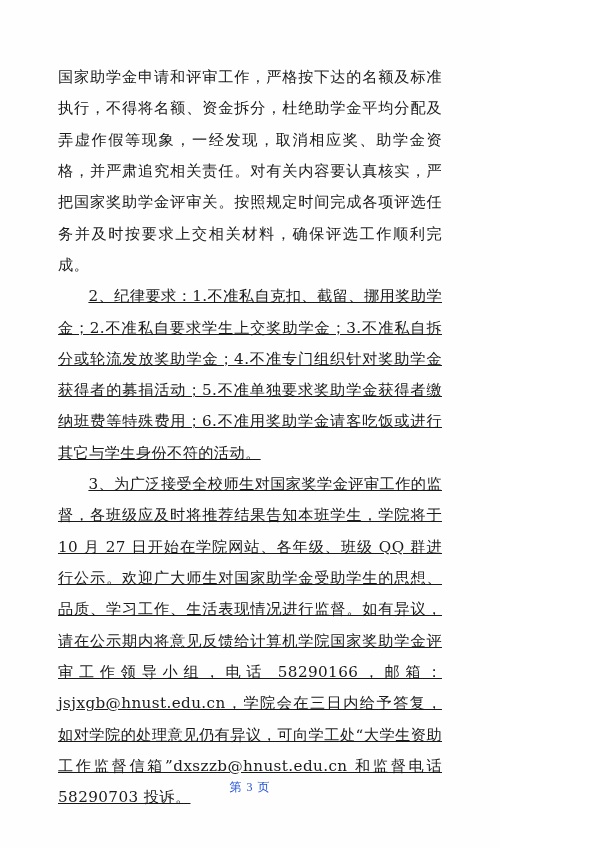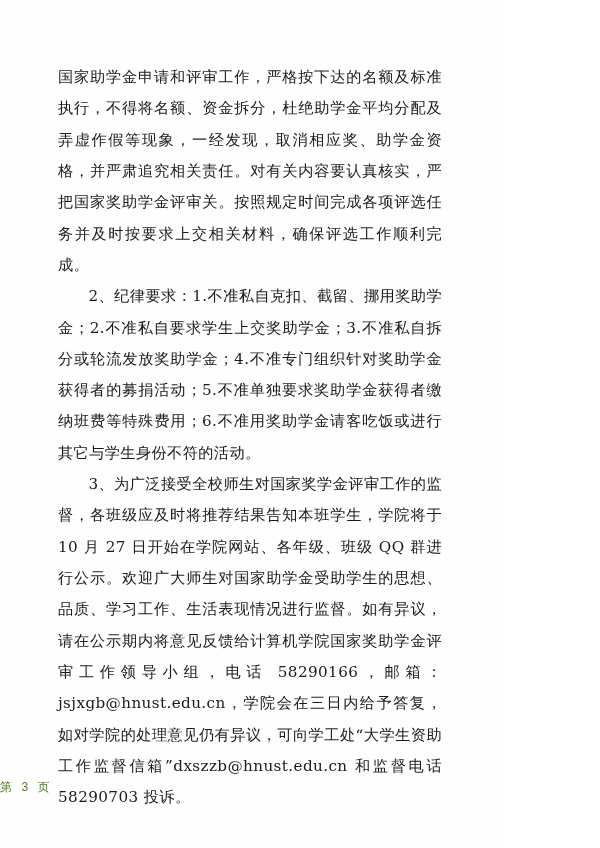--- a/index.html
+++ b/index.html
@@ -29,30 +29,32 @@
     text-justify: inter-ideograph;
     letter-spacing: 0.4px;
     color: #1a1a1a;
   }
   .para {
     margin: 0 0 0 0;
     text-indent: 0;
   }
   .para.indent {
     text-indent: 2em;
+    text-decoration: underline;
   }
   .footer {
     position: absolute;
     left: 0;
     right: 0;
     bottom: 52px;
+    text-align: center;
     font-size: 12px;
-    color: #4d7c0f;
+    color: #1d4ed8;
     letter-spacing: 1px;
-    font-family: Liberation Mono, monospace;
+    font-family: Liberation Serif, serif;
   }
 </style>
 </head>
 <body>
 
 <div class="page">
   <div class="doc-body">
     <p class="para">国家助学金申请和评审工作，严格按下达的名额及标准执行，不得将名额、资金拆分，杜绝助学金平均分配及弄虚作假等现象，一经发现，取消相应奖、助学金资格，并严肃追究相关责任。对有关内容要认真核实，严把国家奖助学金评审关。按照规定时间完成各项评选任务并及时按要求上交相关材料，确保评选工作顺利完成。</p>
     <p class="para indent">2、纪律要求：1.不准私自克扣、截留、挪用奖助学金；2.不准私自要求学生上交奖助学金；3.不准私自拆分或轮流发放奖助学金；4.不准专门组织针对奖助学金获得者的募捐活动；5.不准单独要求奖助学金获得者缴纳班费等特殊费用；6.不准用奖助学金请客吃饭或进行其它与学生身份不符的活动。</p>
     <p class="para indent">3、为广泛接受全校师生对国家奖学金评审工作的监督，各班级应及时将推荐结果告知本班学生，学院将于 10 月 27 日开始在学院网站、各年级、班级 QQ 群进行公示。欢迎广大师生对国家助学金受助学生的思想、品质、学习工作、生活表现情况进行监督。如有异议，请在公示期内将意见反馈给计算机学院国家奖助学金评审工作领导小组，电话 58290166，邮箱：jsjxgb@hnust.edu.cn，学院会在三日内给予答复，如对学院的处理意见仍有异议，可向学工处“大学生资助工作监督信箱”dxszzb@hnust.edu.cn 和监督电话 58290703 投诉。</p>

